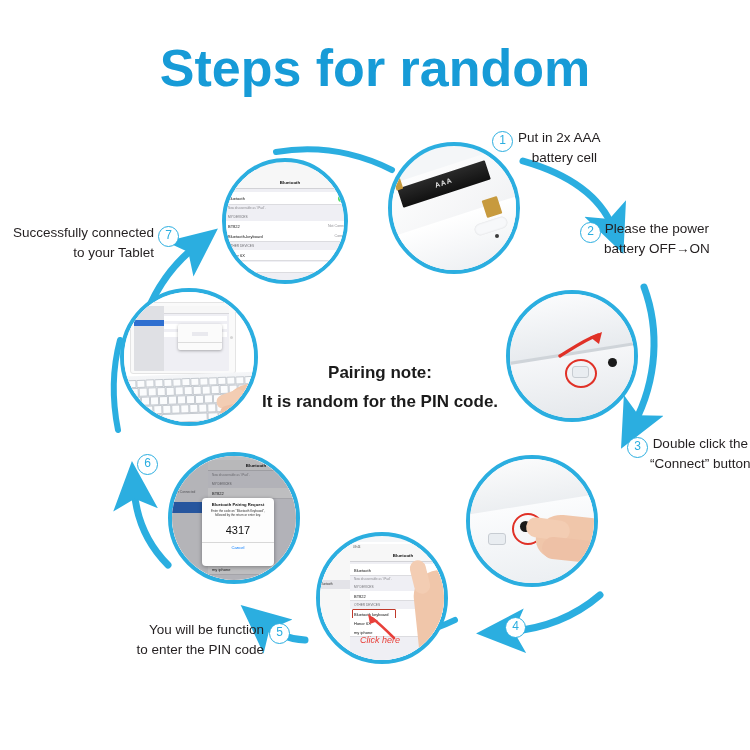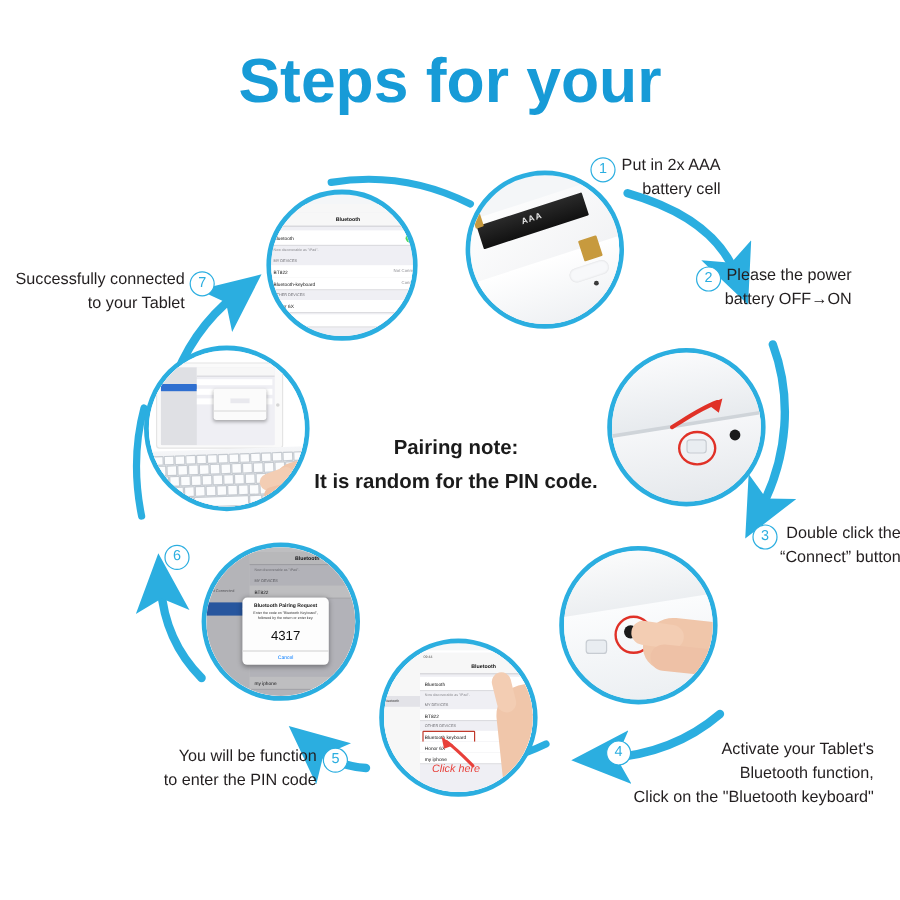--- a/index.html
+++ b/index.html
@@ -46,21 +46,21 @@
   }
 
   
   .caption{
     position:absolute;
     color:#231f20;
     font-size:13.5px;
     line-height:20px;
     white-space:nowrap;
   }
-  .caption.right{text-align:right;}
+  .caption.right{text-align:center;}
   .caption.rightalign{text-align:right;}
 
   
   .note{
     position:absolute;left:230px;top:358px;width:300px;
     text-align:center;color:#1b1b1b;
     font-size:17px;font-weight:bold;line-height:29px;
   }
 
   
@@ -110,21 +110,21 @@
   
   .kbbody{position:absolute;background:linear-gradient(180deg,#f5f6f8,#d9dde2);border-radius:3px;}
   .key{position:absolute;background:#fbfcfd;border:0.4px solid #c5cad0;border-radius:1px;}
   .tabletshell{position:absolute;background:#fafafa;border:1.5px solid #e4e4e4;border-radius:3px;}
 </style>
 </head>
 <body>
 
 <div id="stage">
 
-  <div class="title">Steps for your</div>
+  <div class="title">Steps for random</div>
 
   <svg class="arcs" viewBox="0 0 750 750">
     <defs>
       <marker id="ah" markerWidth="7" markerHeight="7" refX="3" refY="3.2" orient="auto">
         <path d="M0,0 L7,3.2 L0,6.4 L1.6,3.2 Z" fill="#2BAEE0"></path>
       </marker>
     </defs>
     <g fill="none" stroke="#2BAEE0" stroke-width="7" stroke-linecap="round" marker-end="url(#ah)">
 
       <path d="M523,161 C572,175 601,198 613,228"></path>
@@ -260,21 +260,21 @@
         <div class="sec" style="top:22px;">MY DEVICES</div>
         <div class="row" style="top:28px;height:10px;background:#fff;">
           <span class="lbl" style="top:3px;">BT822</span>
         </div>
         <div class="row" style="top:104px;height:10px;background:#fff;">
           <span class="lbl" style="top:3px;">my iphone</span>
         </div>
       </div>
       <div class="scrim"></div>
 
-      <div class="dlg" style="left:30px;top:42px;width:72px;height:56px;">
+      <div class="dlg" style="left:30px;top:42px;width:72px;height:68px;">
         <div class="dt" style="top:4px;">Bluetooth Pairing Request</div>
         <div class="db" style="top:11px;">Enter the code on "Bluetooth Keyboard", followed by the return or enter key.</div>
         <div class="pin" style="top:26px;">4317</div>
         <div class="sep" style="top:44px;"></div>
         <div class="cx" style="top:47px;">Cancel</div>
       </div>
     </div>
   </div>
 
   <div class="bubble" style="left:120px;top:288px;width:138px;height:138px;">
@@ -422,25 +422,20 @@
     <div>battery OFF→ON</div>
   </div>
 
   <div class="badge" style="left:627px;top:437px;">3</div>
   <div class="caption right" style="left:650px;top:434px;">
     <div>Double click the</div>
     <div>“Connect” button</div>
   </div>
 
   <div class="badge" style="left:505px;top:617px;">4</div>
-  <div class="caption right" style="left:528px;top:614px;">
-    <div>Activate your Tablet's</div>
-    <div>Bluetooth function,</div>
-    <div>Click on the "Bluetooth keyboard"</div>
-  </div>
 
   <div class="badge" style="left:269px;top:623px;">5</div>
   <div class="caption rightalign" style="left:120px;top:620px;width:144px;">
     <div>You will be function</div>
     <div>to enter the PIN code</div>
   </div>
 
   <div class="badge" style="left:137px;top:454px;">6</div>
 
   <div class="badge" style="left:158px;top:226px;">7</div>

